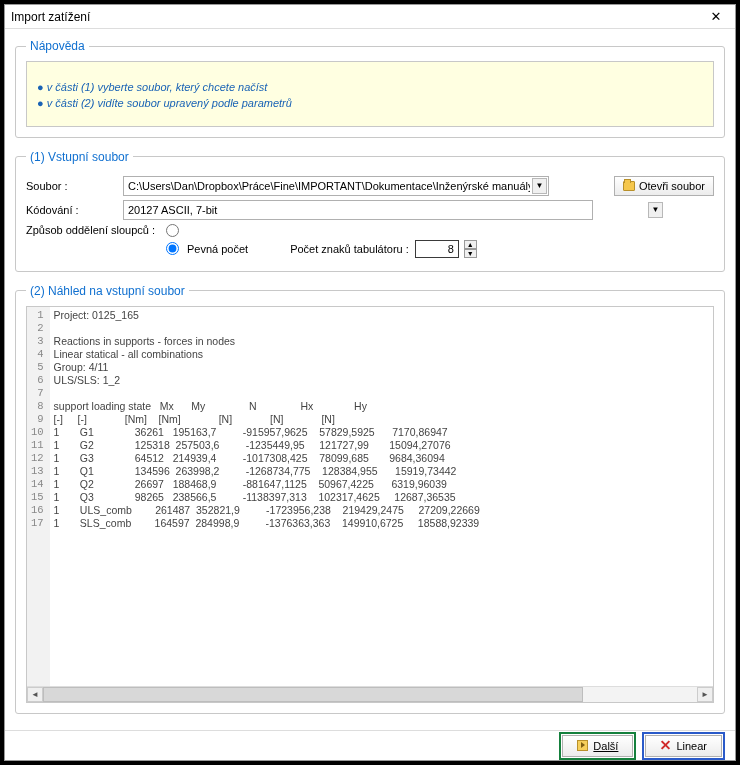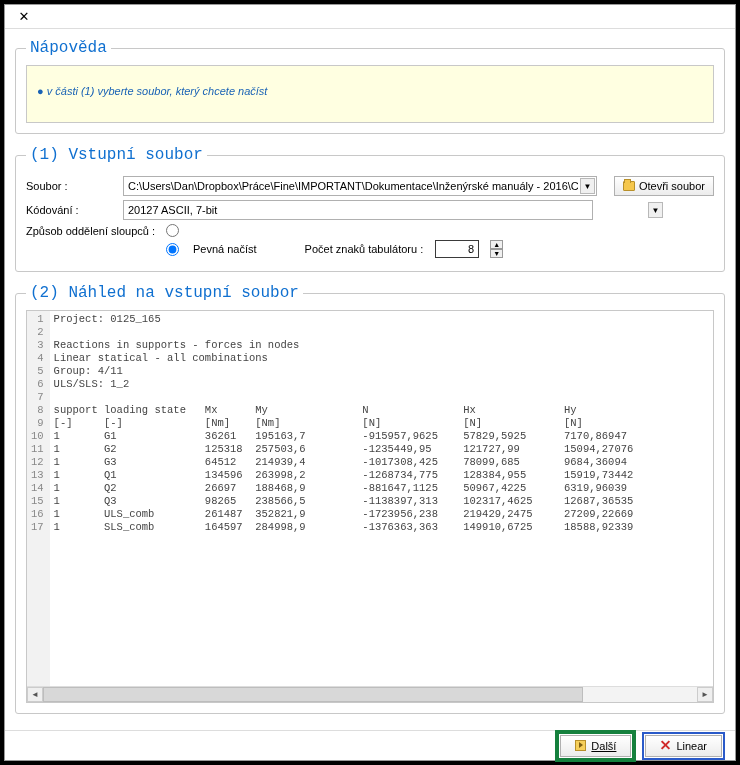--- a/index.html
+++ b/index.html
@@ -52,23 +52,22 @@
     font-size: 11px;
   }
   fieldset.grow {
     flex: 1;
     display: flex;
     flex-direction: row;
     overflow: hidden;
   }
   legend {
     color: #1070d0;
-    font-size: 16px;
+    font-size: 12px;
     padding: 0 4px;
-    font-family: Liberation Mono, monospace;
   }
   .help-box {
     background: #ffffe1;
     border: 1px solid #c8c8c8;
     padding: 18px 10px 14px 10px;
     color: #1a63b5;
     font-style: italic;
     line-height: 1.45;
     font-size: 11px;
     min-height: 58px;
@@ -110,20 +109,21 @@
     height: 20px;
     border: 1px solid #b0b0b0;
     background: linear-gradient(#fff,#ececec);
     padding: 0 8px;
     font-size: 11px;
     font-family: inherit;
     display: inline-flex;
     align-items: center;
     gap: 4px;
     cursor: pointer;
+    margin-left: 48px;
   }
   .icon-folder {
     display: inline-block;
     width: 12px; height: 10px;
     background: #f5c74c;
     border: 1px solid #b8902a;
     border-radius: 1px;
     position: relative;
   }
   .icon-folder::before {
@@ -143,21 +143,21 @@
     padding: 0 4px;
     font-size: 11px;
     font-family: inherit;
     position: relative;
     cursor: pointer;
   }
   .enc-wrap { position: relative; width: 542px; }
   .radio-row {
     display: flex;
     align-items: center;
-    gap: 12px;
+    gap: 6px;
     margin: 3px 0;
     padding-left: 140px;
   }
   .sep-label {
     position: absolute;
     margin-left: -140px;
     width: 140px;
   }
   input[type=radio] { margin: 0 2px 0 0; }
   .tab-width-label { margin-left: 36px; }
@@ -205,21 +205,21 @@
     font-family: "Lucida Console","Courier New",monospace;
     font-size: 10.5px;
     line-height: 13px;
     text-align: right;
     padding: 2px 6px 2px 4px;
     white-space: pre;
     user-select: none;
     flex-shrink: 0;
   }
   .codepane {
-    font-family: Liberation Mono, monospace;
+    font-family: Liberation Sans, sans-serif;
     font-size: 10.5px;
     line-height: 13px;
     white-space: pre;
     color: #444;
     padding: 2px 4px;
     flex: 1;
   }
   .hscroll {
     height: 16px;
     background: #f0f0f0;
@@ -260,21 +260,21 @@
     height: 22px;
     padding: 0 14px;
     border: 1px solid #b0b0b0;
     background: linear-gradient(#fff,#ececec);
     font-size: 11px;
     font-family: inherit;
     display: inline-flex; align-items: center; gap: 5px;
     cursor: pointer;
   }
   .btn-next-wrap {
-    border: 4px solid #15803d;
+    border: 2px solid #15803d;
     padding: 1px;
   }
   .btn-cancel-wrap {
     border: 2px solid #2a5ac9;
     padding: 1px;
   }
   .icon-next {
     width: 11px; height: 11px;
     border: 1px solid #b8902a;
     background: #f6cf5b;
@@ -303,29 +303,31 @@
   .icon-cancel::before { transform: rotate(45deg); }
   .icon-cancel::after { transform: rotate(-45deg); }
   .underline { text-decoration: underline; }
 </style>
 </head>
 <body>
 
 <div class="window">
 
   <div class="titlebar">
+    <span class="title">Import zatížení</span>
     <div class="close-btn">✕</div>
   </div>
 
   <div class="content">
 
     <fieldset>
       <legend>Nápověda</legend>
       <div class="help-box">
         <div>v části (1) vyberte soubor, který chcete načíst</div>
+        <div>v části (2) vidíte soubor upravený podle parametrů</div>
       </div>
     </fieldset>
 
     <fieldset>
       <legend>(1) Vstupní soubor</legend>
 
       <div class="row">
         <span class="label-col">Soubor :</span>
         <div class="file-input-wrap">
           <input class="file-input" type="text" value="C:\Users\Dan\Dropbox\Práce\Fine\IMPORTANT\Dokumentace\Inženýrské manuály - 2016\CS\27_import txt" style="">
@@ -344,21 +346,21 @@
           <div class="dd-arrow" style="right:2px">▼</div>
         </div>
       </div>
 
       <div class="radio-row" style="position:relative">
         <span class="sep-label">Způsob oddělení sloupců :</span>
         <input type="radio" name="sep" style="">
       </div>
       <div class="radio-row">
         <input type="radio" name="sep" checked="" style="">
-        <span>Pevná načíst</span>
+        <span>Pevná počet</span>
         <span class="tab-width-label">Počet znaků tabulátoru :</span>
         <input class="tab-width-input" type="text" value="8" style="">
         <span class="spinner">
           <div>▲</div>
           <div>▼</div>
         </span>
       </div>
     </fieldset>
 
     <fieldset class="grow">

